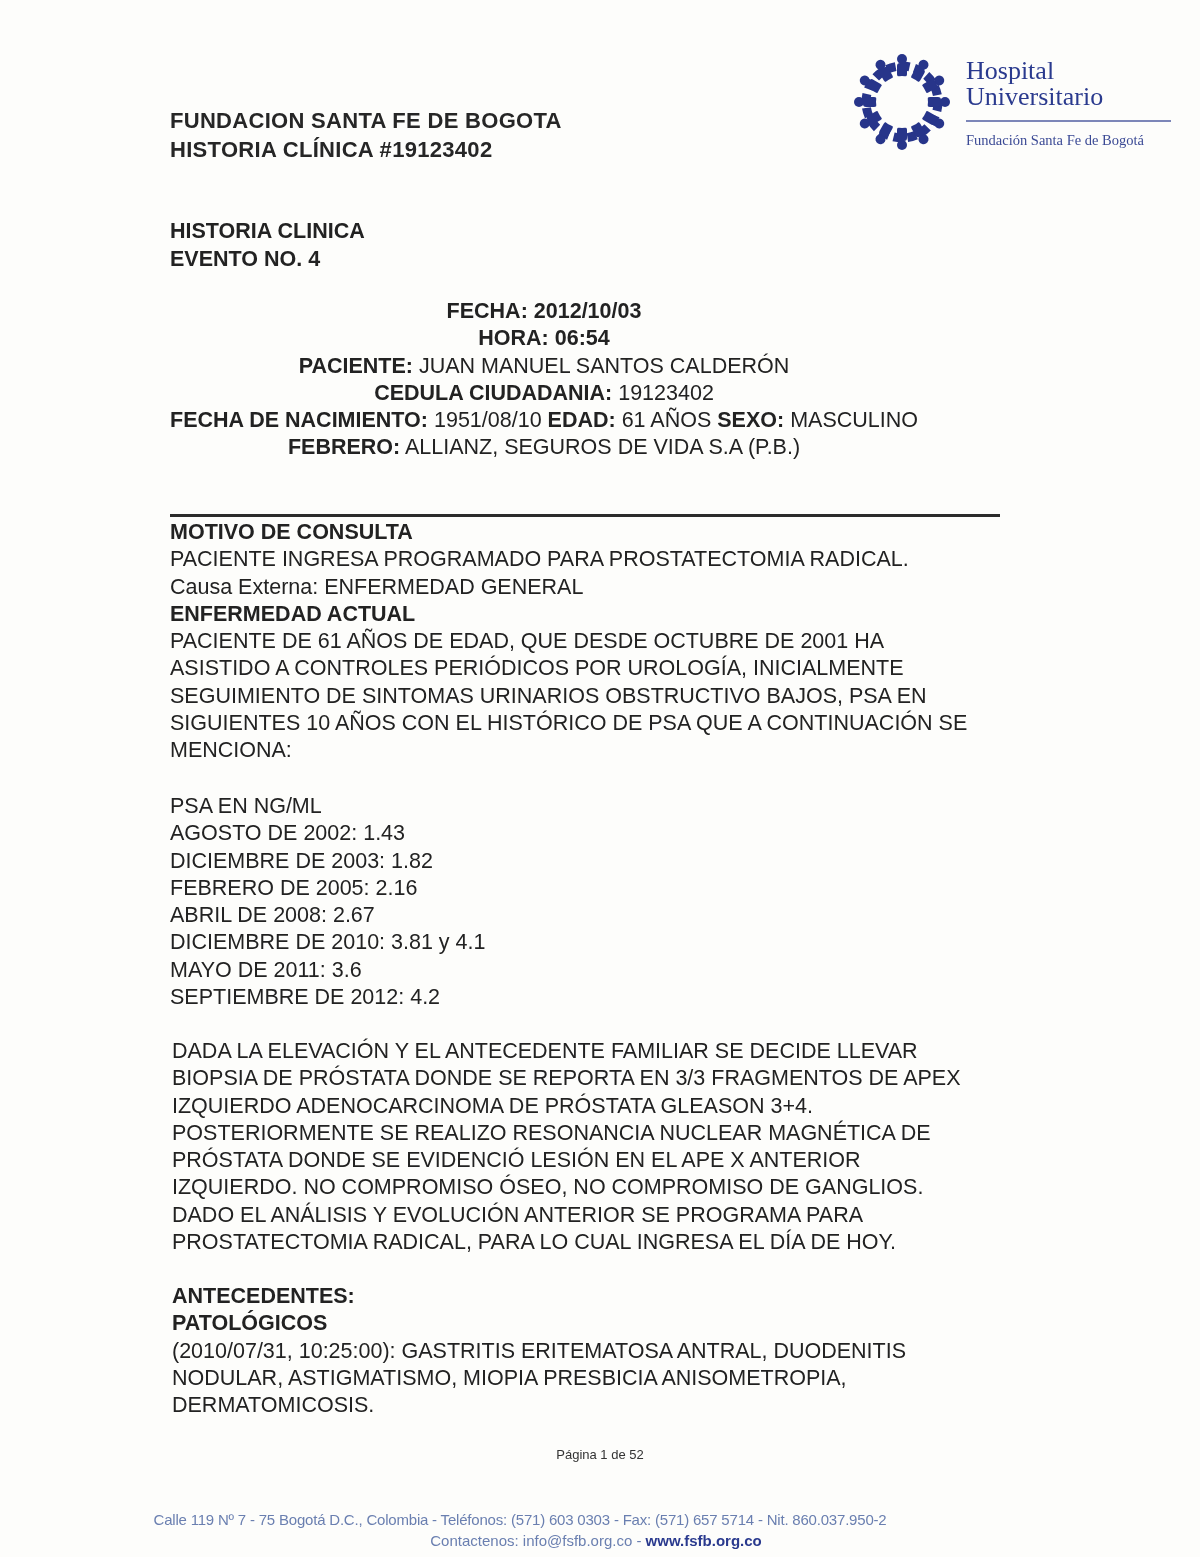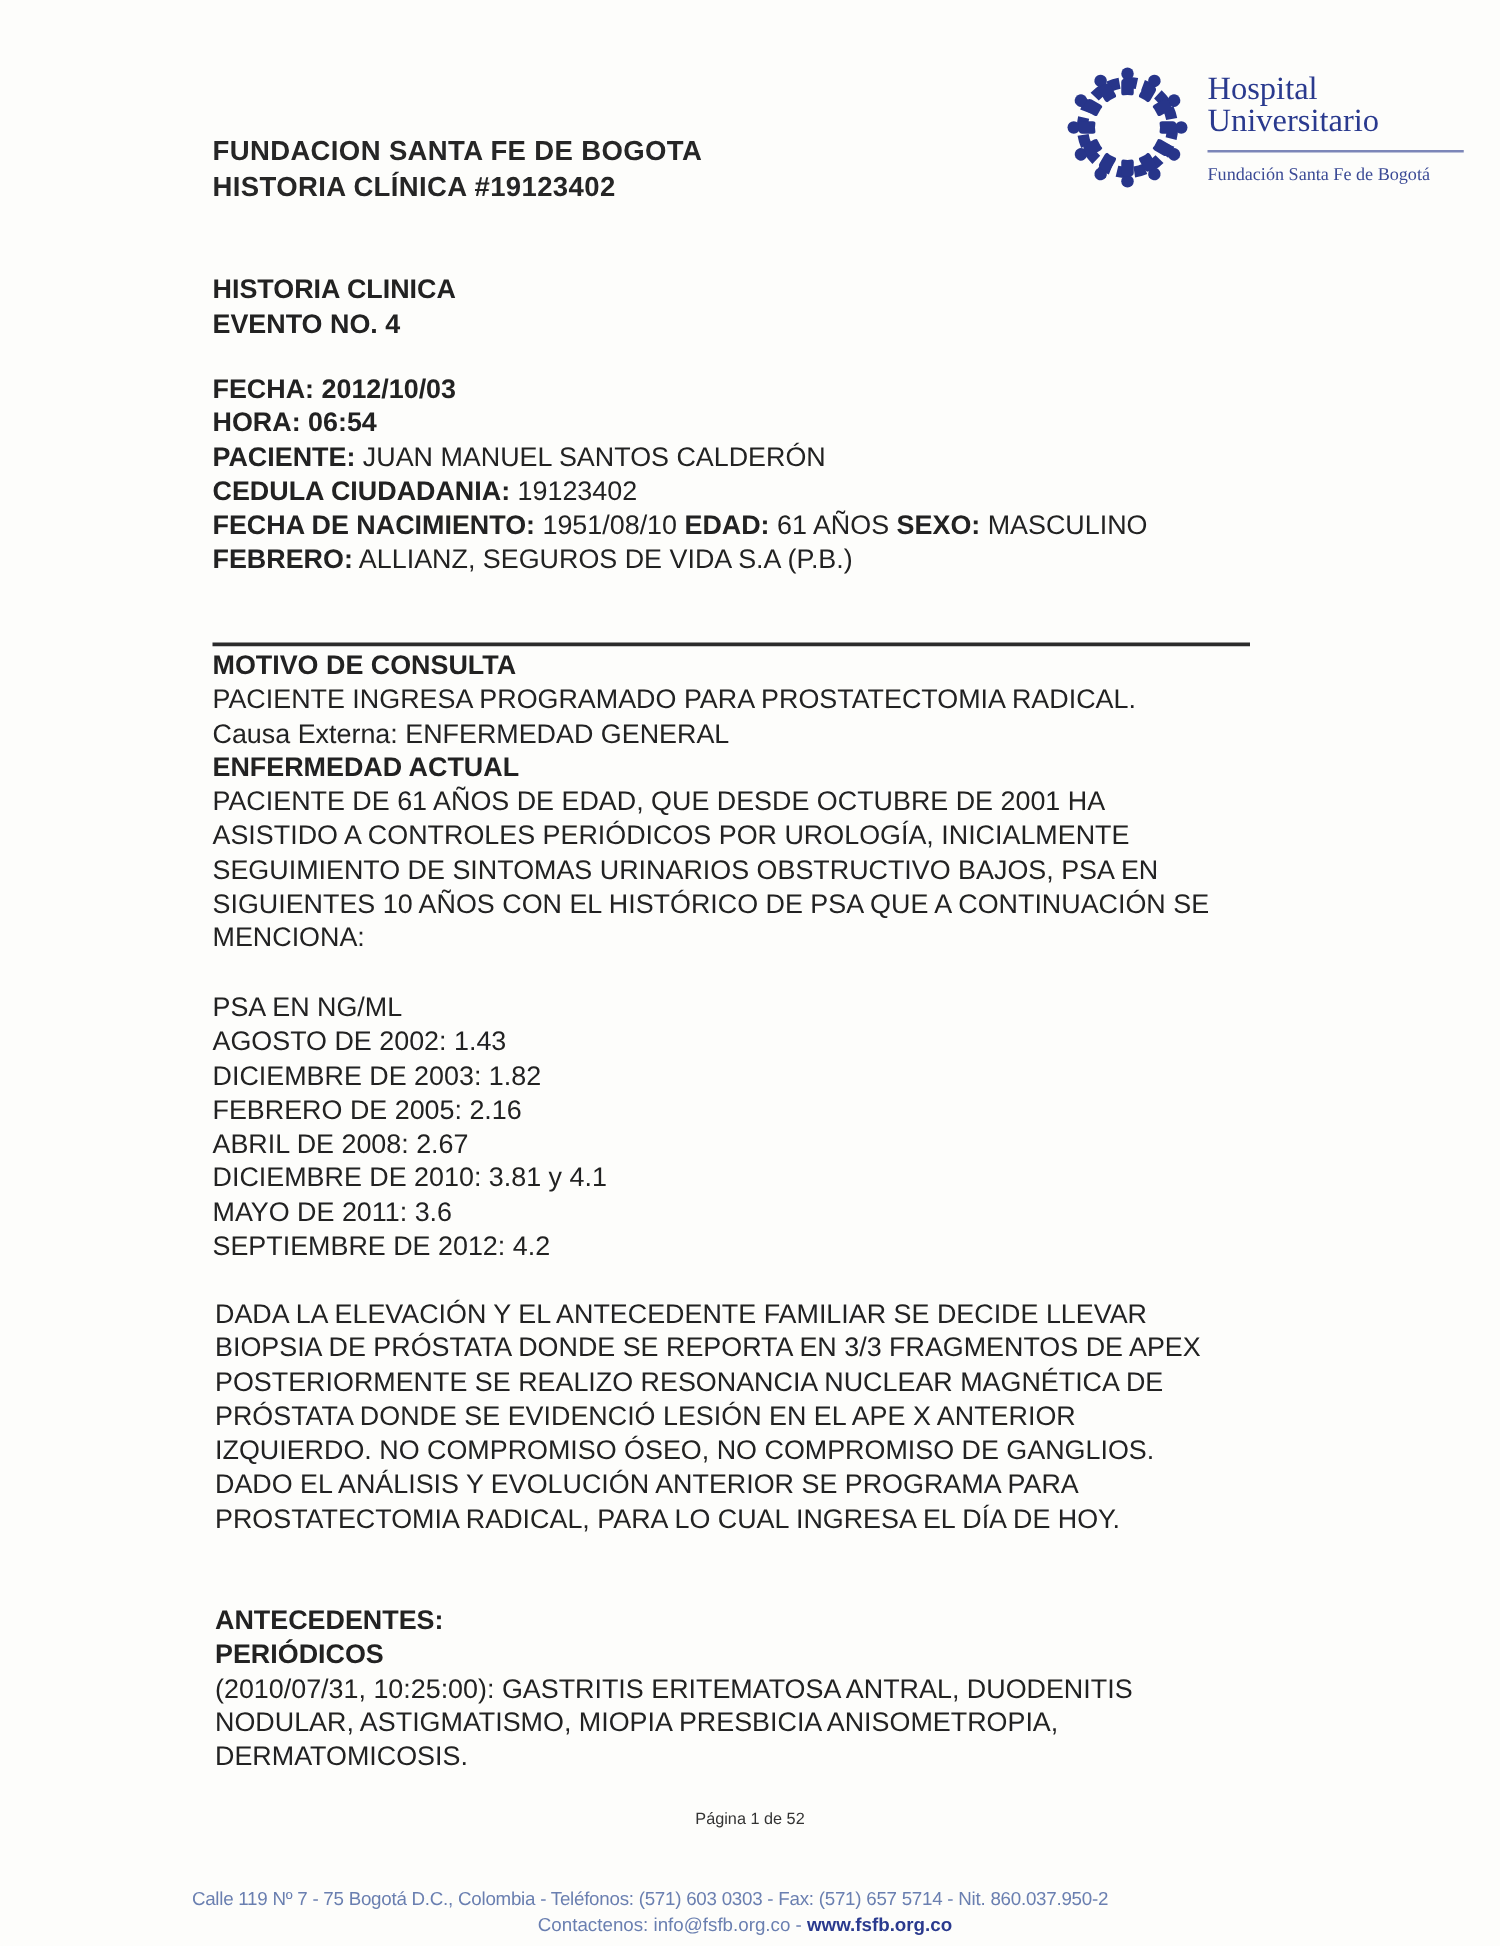--- a/index.html
+++ b/index.html
@@ -10,21 +10,21 @@
   .logo { left: 852px; top: 52px; width: 330px; height: 110px; }
   .logo-mark { position: absolute; left: 0; top: 0; width: 100px; height: 100px; }
   .logo-title { position: absolute; left: 114px; top: 6px; font-family: "Liberation Serif", "DejaVu Serif", serif;
                 color: #2a3a8e; font-size: 26px; line-height: 26px; }
   .logo-rule { position: absolute; left: 114px; top: 68px; width: 205px; height: 2px; background: #7c86b8; }
   .logo-sub { position: absolute; left: 114px; top: 80px; font-family: "Liberation Serif", "DejaVu Serif", serif;
               color: #3b4a95; font-size: 14.5px; }
   .block { left: 170px; font-size: 21.5px; line-height: 27.3px; color: #222; }
   .b { font-weight: bold; }
   .title2 { top: 217px; font-weight: bold; font-size: 21.5px; line-height: 28px; }
-  .meta { top: 298px; }
+  .meta { top: 298px; text-align: center; }
   .meta .row { white-space: nowrap; }
   .meta .lab { font-weight: bold; }
   .divider { left: 170px; top: 514px; width: 830px; height: 3px; background: #2b2b2b; }
   .section { top: 519px; width: 898px; }
   .just { text-align: justify; text-align-last: left; }
   .psa { top: 793px; }
   .para2 { left: 172px; top: 1038px; width: 896px; }
   .antec { left: 172px; top: 1283px; width: 896px; }
   .pageno { left: 0; width: 1200px; top: 1447px; text-align: center; font-size: 13px; color: #333; }
   .foot1 { left: 0; width: 1040px; top: 1511px; text-align: center; font-size: 15px; color: #6a7fb0; letter-spacing: -0.2px; }
@@ -128,30 +128,31 @@
   <div>FEBRERO DE 2005: 2.16</div>
   <div>ABRIL DE 2008: 2.67</div>
   <div>DICIEMBRE DE 2010: 3.81 y 4.1</div>
   <div>MAYO DE 2011: 3.6</div>
   <div>SEPTIEMBRE DE 2012: 4.2</div>
 </div>
 
 <div class="abs block para2">
   <div class="just">DADA LA ELEVACIÓN Y EL ANTECEDENTE FAMILIAR SE DECIDE LLEVAR</div>
   <div class="just">BIOPSIA DE PRÓSTATA DONDE SE REPORTA EN 3/3 FRAGMENTOS DE APEX</div>
+  <div>IZQUIERDO ADENOCARCINOMA DE PRÓSTATA GLEASON 3+4.</div>
   <div class="just">POSTERIORMENTE SE REALIZO RESONANCIA NUCLEAR MAGNÉTICA DE</div>
   <div class="just">PRÓSTATA DONDE SE EVIDENCIÓ LESIÓN EN EL APE X ANTERIOR</div>
   <div>IZQUIERDO. NO COMPROMISO ÓSEO, NO COMPROMISO DE GANGLIOS.</div>
   <div class="just">DADO EL ANÁLISIS Y EVOLUCIÓN ANTERIOR SE PROGRAMA PARA</div>
   <div>PROSTATECTOMIA RADICAL, PARA LO CUAL INGRESA EL DÍA DE HOY.</div>
 </div>
 
 <div class="abs block antec">
   <div class="b">ANTECEDENTES:</div>
-  <div class="b">PERIÓDICOS</div>
+  <div class="b">PATOLÓGICOS</div>
   <div class="just">(2010/07/31, 10:25:00): GASTRITIS ERITEMATOSA ANTRAL, DUODENITIS</div>
   <div class="just">NODULAR, ASTIGMATISMO, MIOPIA PRESBICIA ANISOMETROPIA,</div>
   <div>DERMATOMICOSIS.</div>
 </div>
 
 <div class="abs pageno">Página 1 de 52</div>
 <div class="abs foot1">Calle 119 Nº 7 - 75  Bogotá D.C., Colombia - Teléfonos: (571) 603 0303 - Fax: (571) 657 5714 - Nit. 860.037.950-2</div>
 <div class="abs foot2">
   <span>Contactenos: info@fsfb.org.co - </span><span class="www">www.fsfb.org.co</span>
 </div>

